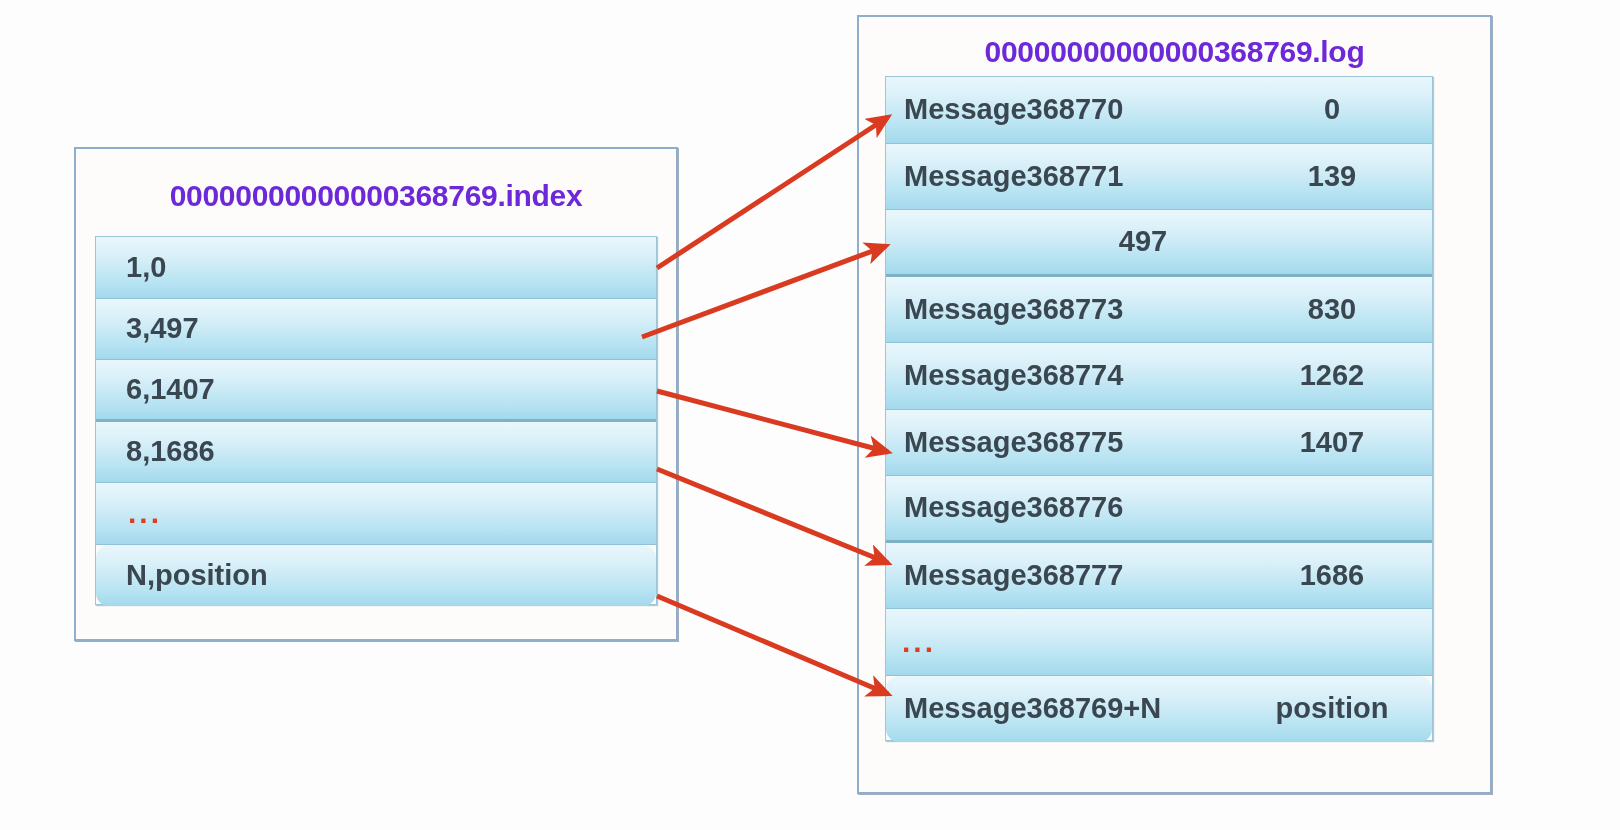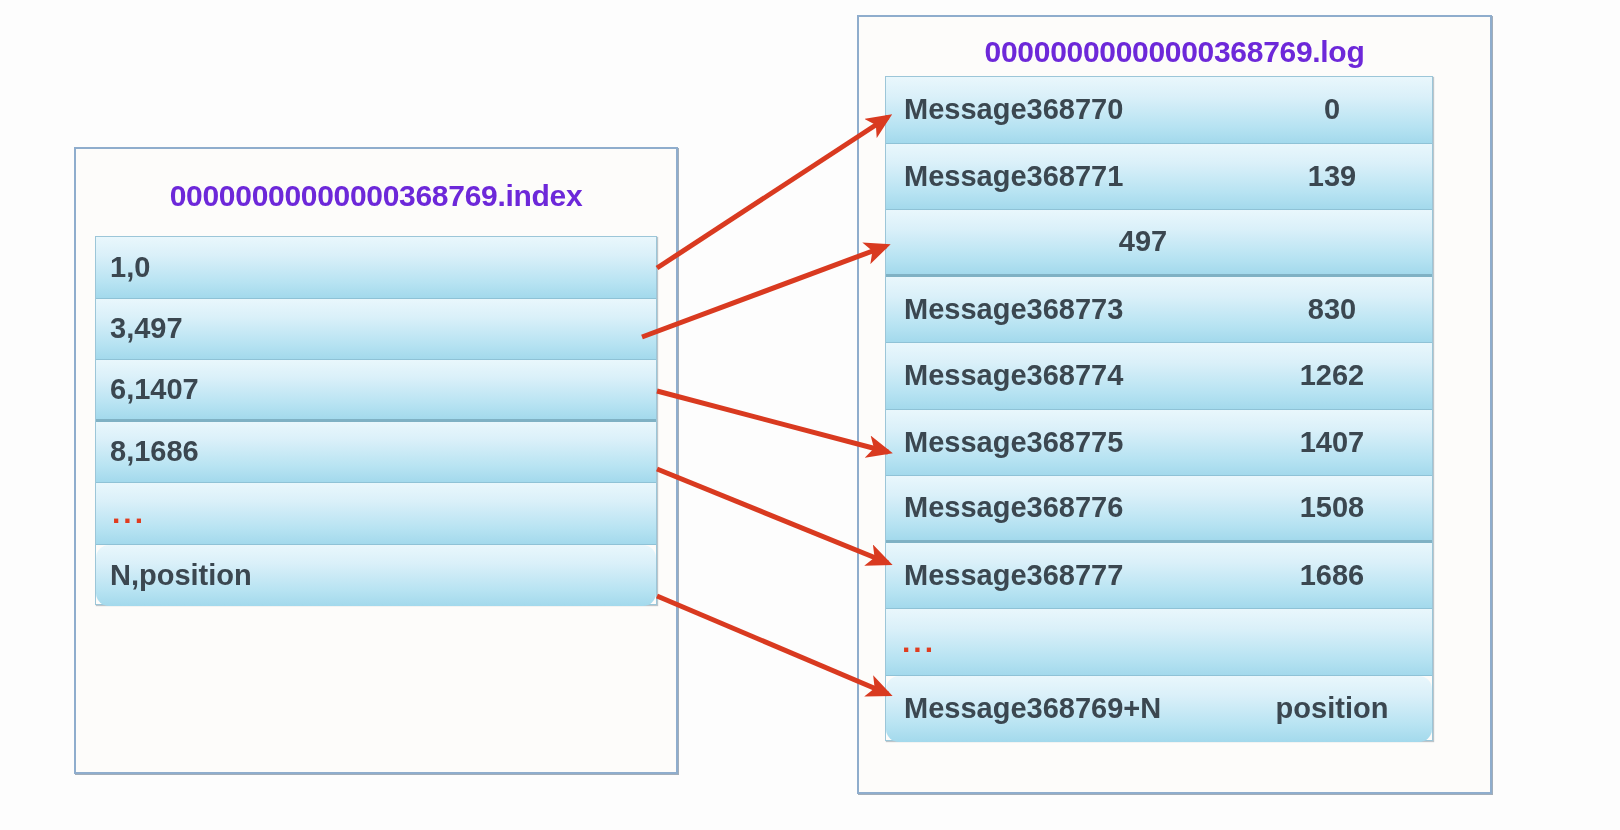--- a/index.html
+++ b/index.html
@@ -23,21 +23,21 @@
     position: absolute;
     background: #fdfcfa;
     border: 2px solid #8fadcd;
     box-sizing: border-box;
     box-shadow: 1px 1px 0 rgba(90,110,130,.55);
   }
   #index-panel {
     left: 74px;
     top: 147px;
     width: 604px;
-    height: 627px;
+    height: 494px;
   }
   #log-panel {
     left: 857px;
     top: 15px;
     width: 635px;
     height: 779px;
   }
 
   
   .panel-title {
@@ -79,21 +79,21 @@
     box-sizing: border-box;
     display: flex;
     align-items: center;
     background: linear-gradient(to bottom, #e9f7fc 0%, #daf0f9 30%, #b7e3f2 75%, #a3d9ec 100%);
     border-bottom: 1px solid #8fc2d6;
     overflow: hidden;
   }
   .row:last-child { border-bottom: none; border-radius: 13px; }
   .row.thick { border-bottom: 3px solid #7fb1c4; }
 
-  #index-rows .row { height: 61.5px; }
+  #index-rows .row { height: 61.5px; padding-left: 16px; }
   #log-rows .row   { height: 66.5px; }
 
   .cell-label {
     font-size: 29px;
     font-weight: 700;
     color: #3b4750;
     padding-left: 14px;
     white-space: nowrap;
   }
   #log-rows .cell-label {
@@ -178,21 +178,20 @@
         <div class="row">
           <div class="cell-label">Message368774</div>
           <div class="cell-value">1262</div>
         </div>
         <div class="row">
           <div class="cell-label">Message368775</div>
           <div class="cell-value">1407</div>
         </div>
         <div class="row thick">
           <div class="cell-label">Message368776</div>
-          <div class="cell-value">1508</div>
         </div>
         <div class="row">
           <div class="cell-label">Message368777</div>
           <div class="cell-value">1686</div>
         </div>
         <div class="row">
           <div class="ellipsis">...</div>
         </div>
         <div class="row">
           <div class="cell-label">Message368769+N</div>

